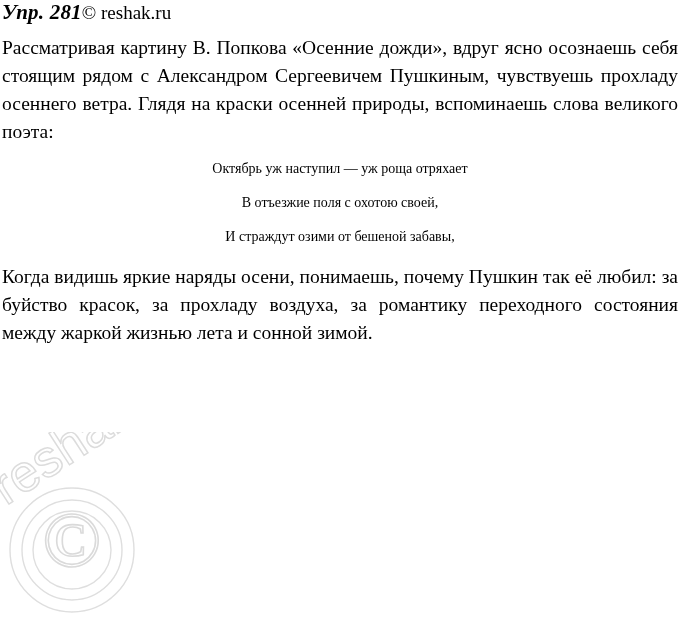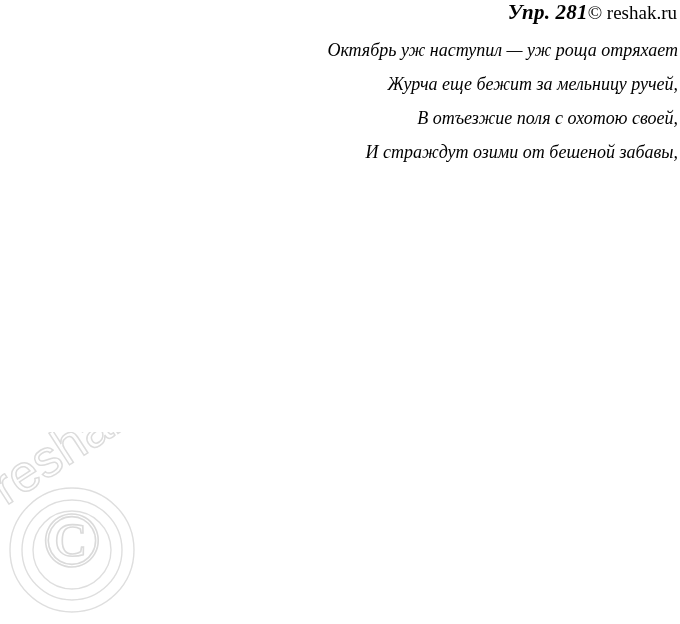--- a/index.html
+++ b/index.html
@@ -37,21 +37,21 @@
     opacity: 0.85;
   }
   .watermark svg { display: block; }
 
   
   .header {
     position: relative;
     z-index: 2;
     display: flex;
     align-items: baseline;
-    justify-content: flex-end;
+    justify-content: flex-start;
     height: 27px;
   }
   .exercise-title {
     font-weight: bold;
     font-style: italic;
     font-size: 21px;
     line-height: 24px;
     letter-spacing: 0.2px;
     white-space: nowrap;
   }
@@ -78,25 +78,24 @@
   }
 
   #para-intro { margin-top: 7px; }
 
   .poem {
     margin: 0;
     padding: 0;
     list-style: none;
   }
   .poem li {
-    font-size: 18px;
+    font-size: 14px;
     line-height: 34px;
-    text-align: right;
+    text-align: center;
     white-space: nowrap;
-    font-style: italic;
   }
 
   #poem-block { margin-top: 6px; }
 
   #para-artist { margin-top: 7px; }
   #para-closing { margin-top: 9px; }
 </style>
 </head>
 <body>
 
@@ -114,24 +113,25 @@
     </svg>
   </div>
 
   <div class="header">
     <div class="exercise-title">Упр. 281</div>
     <div class="copyright">© reshak.ru</div>
   </div>
 
   <div class="content">
 
+    <p class="para" id="para-intro">Рассматривая картину В. Попкова «Осенние дожди», вдруг ясно осознаешь себя стоящим рядом с Александром Сергеевичем Пушкиным, чувствуешь прохладу осеннего ветра. Глядя на краски осенней природы, вспоминаешь слова великого поэта:</p>
 
     <ul class="poem" id="poem-block">
       <li>Октябрь уж наступил — уж роща отряхает</li>
-      <li>Журча еще бежит за мельницу ручей,</li>
       <li>В отъезжие поля с охотою своей,</li>
       <li>И страждут озими от бешеной забавы,</li>
     </ul>
 
 
+    <p class="para" id="para-closing">Когда видишь яркие наряды осени, понимаешь, почему Пушкин так её любил: за буйство красок, за прохладу воздуха, за романтику переходного состояния между жаркой жизнью лета и сонной зимой.</p>
 
   </div>
 </div>
 
 </body></html>

